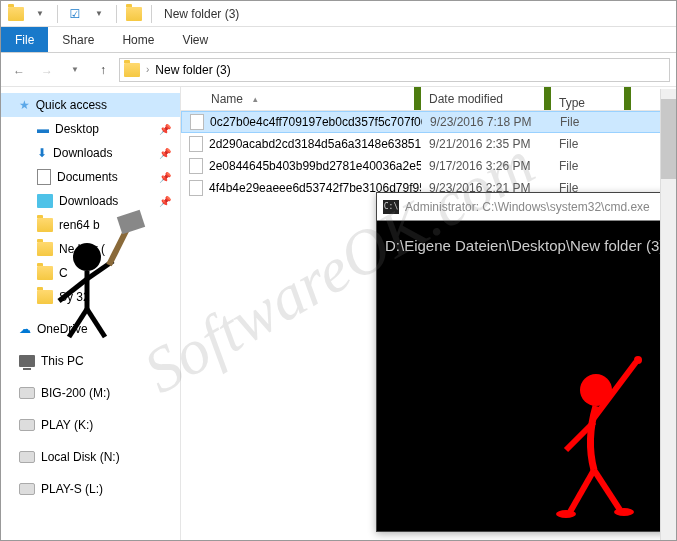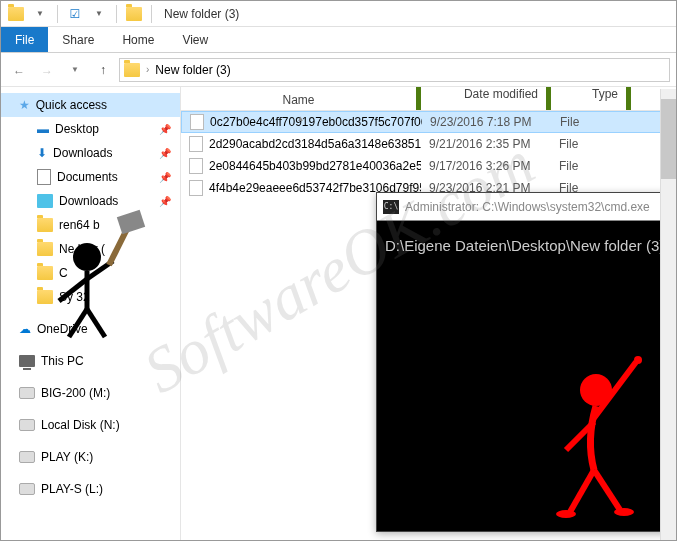--- a/index.html
+++ b/index.html
@@ -43,23 +43,23 @@
     .pc-icon::after{content:"";position:absolute;bottom:-3px;left:4px;width:8px;height:2px;background:#666;}
     .onedrive-icon { color:#0078d4; }
     .pics-icon { width:16px; height:14px; background:#4ec2e8; border-radius:1px;}
     .docs-icon { width:14px; height:16px; background:#fff; border:1px solid #888;}
     .dl-icon { color:#1979ca; }
     .desktop-icon { color:#1979ca;}
     
     
     .filelist { flex:1; position: relative; }
     .cols { height: 24px; display: flex; align-items: center; border-bottom: 1px solid #e5e5e5; color:#444; position:relative;}
-    .col { padding: 0 8px; border-right: 5px solid #4d7c0f; height:100%; display:flex; align-items:center;flex-direction:column;}
+    .col { padding: 0 8px; border-right: 7px solid #4d7c0f; height:100%; display:flex; align-items:center;}
     .col.name { width: 240px; gap:6px;}
-    .col.date { width: 130px; align-items: flex-end;}
+    .col.date { width: 130px;}
     .col.type { width: 80px; align-items: flex-end;}
     .sort { font-size:9px; color:#888; margin-left:4px;}
     .row { height: 22px; display: flex; align-items:center;}
     .row.selected { background:#cce8ff; border:1px solid #99d1ff;}
     .cell { padding: 0 8px; overflow:hidden; white-space:nowrap; text-overflow:ellipsis;}
     .cell.name { width: 240px; display:flex; align-items:center; gap:6px;}
     .cell.date { width: 130px; color:#555;}
     .cell.type { width: 80px; color:#555;}
     .file-icon { width:14px; height:16px; background:#fff; border:1px solid #bbb; flex-shrink:0;}
     
@@ -184,27 +184,27 @@
     </div>
     <div class="side-group">
       <div class="side-item">
         <span class="drive-icon"></span>
         <span>BIG-200 (M:)</span>
       </div>
     </div>
     <div class="side-group">
       <div class="side-item">
         <span class="drive-icon"></span>
+        <span>PLAY (K:)</span>
+      </div>
+    </div>
+    <div class="side-group">
+      <div class="side-item">
+        <span class="drive-icon"></span>
         <span>Local Disk (N:)</span>
-      </div>
-    </div>
-    <div class="side-group">
-      <div class="side-item">
-        <span class="drive-icon"></span>
-        <span>PLAY (K:)</span>
       </div>
     </div>
     <div class="side-group">
       <div class="side-item">
         <span class="drive-icon"></span>
         <span>PLAY-S (L:)</span>
       </div>
     </div>
   </div>
 

